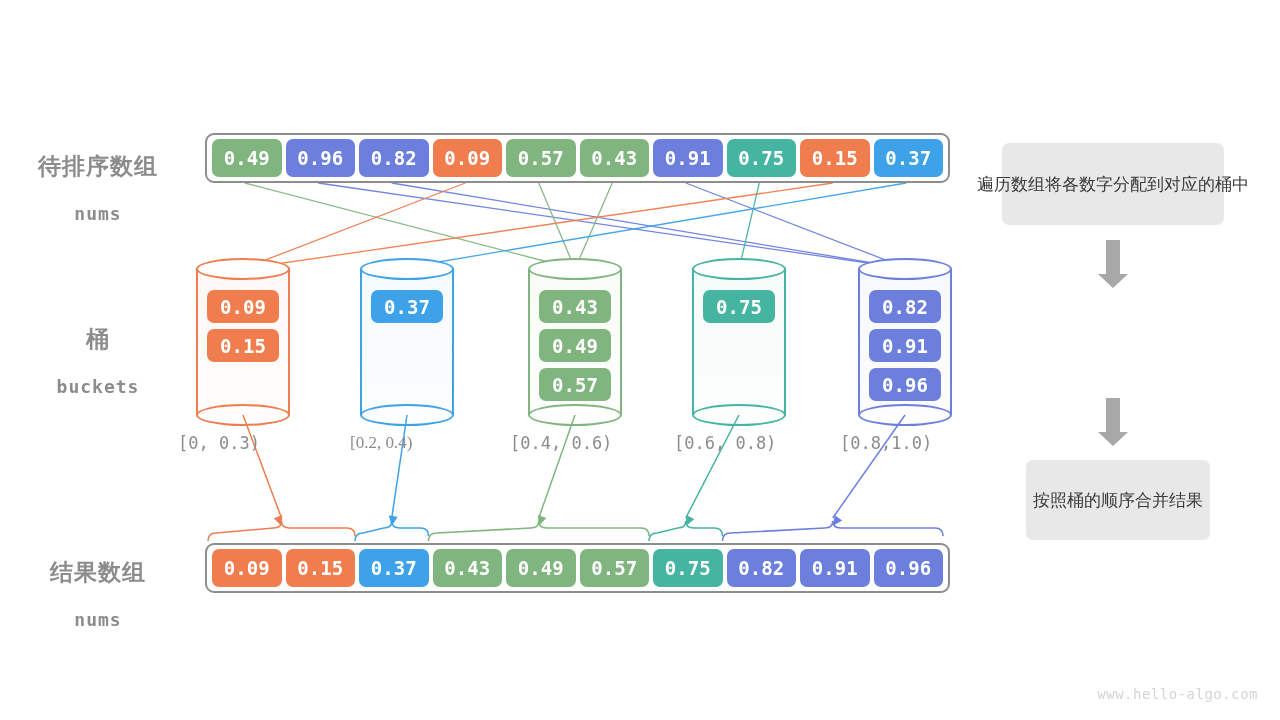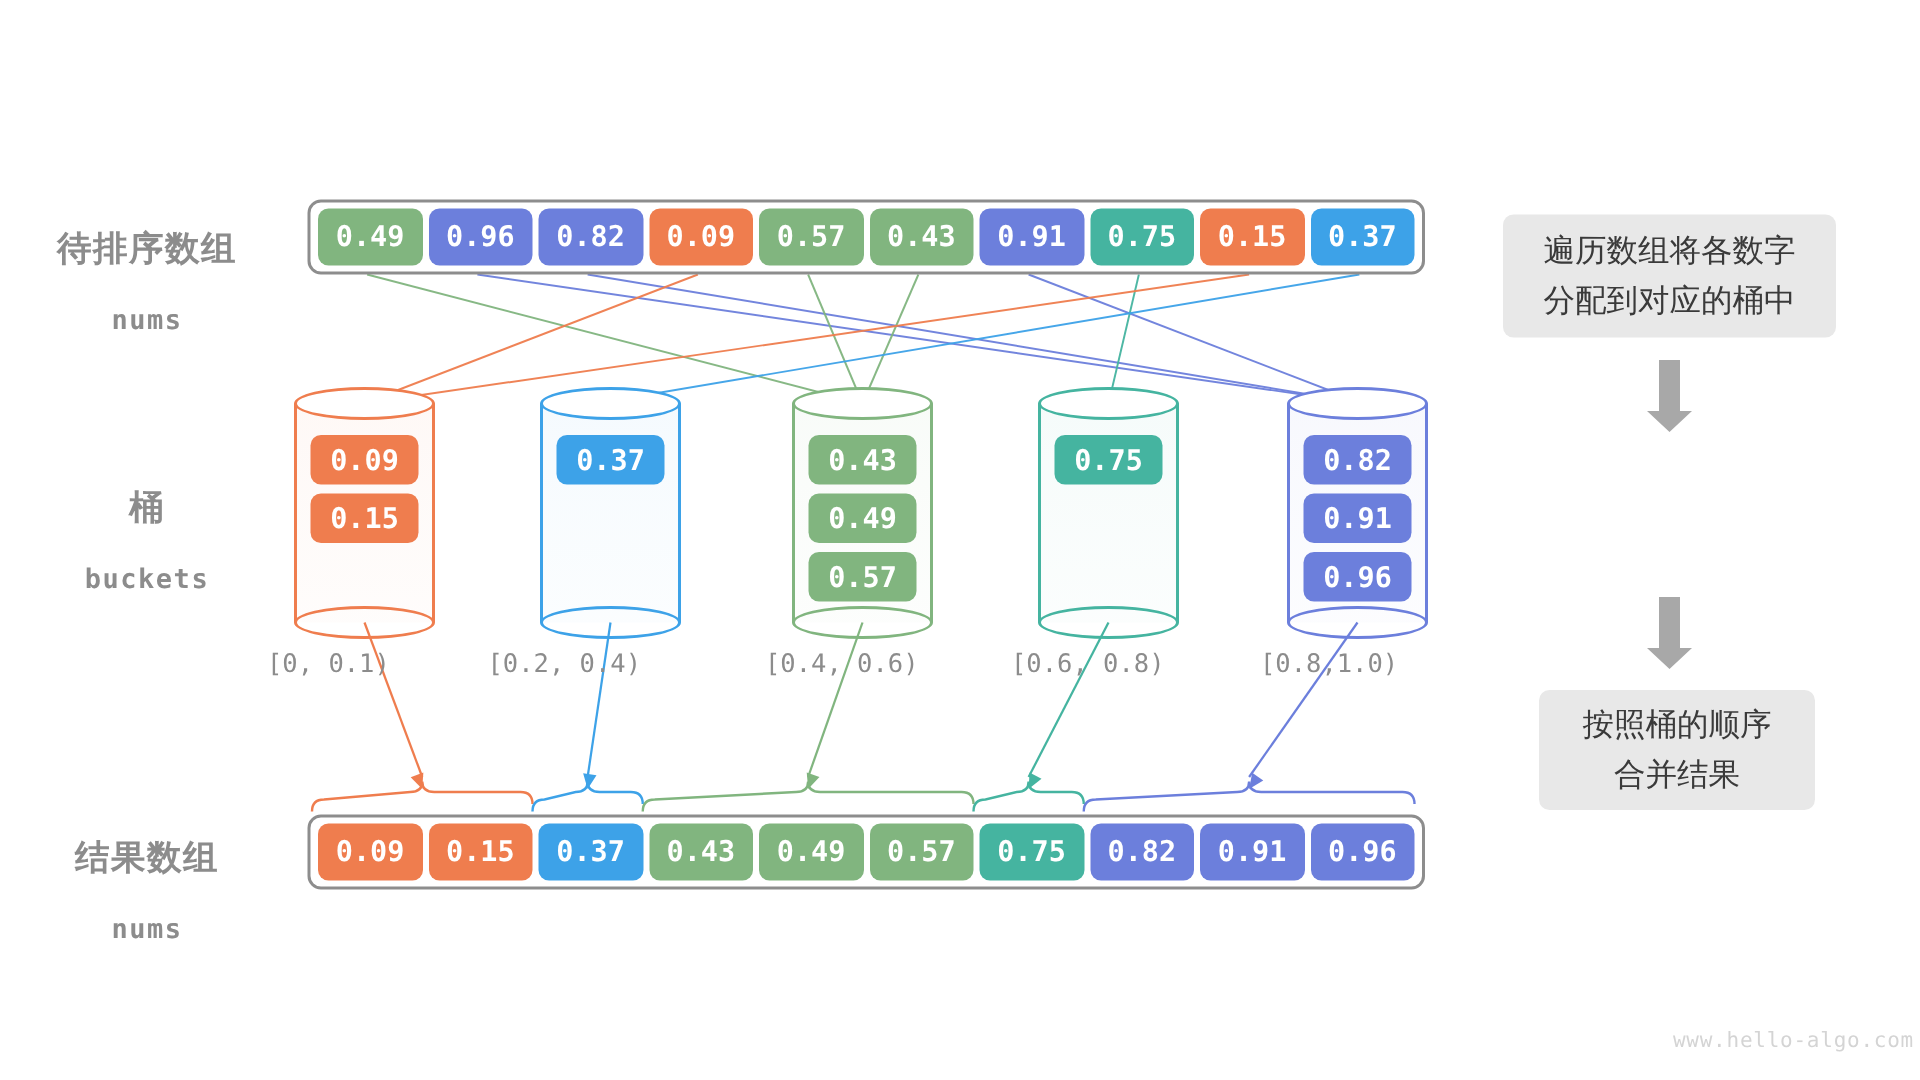--- a/index.html
+++ b/index.html
@@ -47,29 +47,29 @@
   
   .range-label{
     position:absolute;color:#8c8c8c;font-size:17px;
     font-family:"DejaVu Sans Mono","Liberation Mono",monospace;
     white-space:nowrap;text-align:left;
   }
 
   
   .flow-box{
     position:absolute;background:#e8e8e8;border-radius:7px;
-    display:flex;flex-direction:column;align-items:center;justify-content:center;
-    color:#3a3a3a;font-size:21px;line-height:1.55;text-align:center;
+    display:flex;flex-direction:row;align-items:center;justify-content:center;
+    color:#3a3a3a;font-size:17px;line-height:1.55;text-align:center;
     box-sizing:border-box;
   }
   .flow-box span{display:block;white-space:nowrap;}
 
   
   .watermark{
-    position:absolute;right:4px;bottom:18px;color:#d4d4d4;font-size:14px;
+    position:absolute;right:22px;bottom:18px;color:#d4d4d4;font-size:14px;
     font-family:"DejaVu Sans Mono","Liberation Mono",monospace;letter-spacing:.5px;
   }
   svg.overlay{position:absolute;left:0;top:0;width:1280px;height:720px;pointer-events:none;}
 </style>
 </head>
 <body>
 
 <div id="stage">
 
   <div class="row-label" id="lbl-input" style="left:18px;top:132px;width:160px;">
@@ -166,22 +166,22 @@
         <div class="cyl-body" style="top: 11px; width: 94px; height: 146px; border-left-color: rgb(108, 127, 220); border-right-color: rgb(108, 127, 220); background: linear-gradient(rgba(108, 127, 220, 0.05), rgba(108, 127, 220, 0.02));"></div>
         <div class="cyl-bottom" style="top: 146px; width: 94px; height: 22px; border-color: rgb(108, 127, 220); background: transparent;"></div>
         <div class="cyl-top" style="top: 0px; width: 94px; height: 22px; border-color: rgb(108, 127, 220); background: rgb(255, 255, 255);"></div>
         <div class="bucket-item" style="left: 11px; top: 32px; width: 72px; height: 33px; background: rgb(108, 127, 220);">0.82</div>
         <div class="bucket-item" style="left: 11px; top: 71px; width: 72px; height: 33px; background: rgb(108, 127, 220);">0.91</div>
         <div class="bucket-item" style="left: 11px; top: 110px; width: 72px; height: 33px; background: rgb(108, 127, 220);">0.96</div>
       </div>
     </div>
 
   <div id="ranges-layer">
-      <div class="range-label" style="left: 178px; top: 433px; width: 130px;">[0, 0.1)</div>
-      <div class="range-label" style="left: 325px; top: 433px; width: 130px;">[0.2, 0.4)</div>
+      <div class="range-label" style="left: 178px; top: 433px; width: 130px;">[0, 0.3)</div>
+      <div class="range-label" style="left: 350px; top: 433px; width: 130px; font-family: Liberation Serif, serif;">[0.2, 0.4)</div>
       <div class="range-label" style="left: 510px; top: 433px; width: 130px;">[0.4, 0.6)</div>
       <div class="range-label" style="left: 674px; top: 433px; width: 130px;">[0.6, 0.8)</div>
       <div class="range-label" style="left: 840px; top: 433px; width: 130px;">[0.8,1.0)</div>
     </div>
 
   <div class="array-frame" id="result-frame" style="left:205px;top:543px;width:745px;height:50px;">
       <div class="cell" style="left: 5px; top: 4px; width: 69.5px; height: 38px; background: rgb(239, 125, 78);">0.09</div>
       <div class="cell" style="left: 78.5px; top: 4px; width: 69.5px; height: 38px; background: rgb(239, 125, 78);">0.15</div>
       <div class="cell" style="left: 152px; top: 4px; width: 69.5px; height: 38px; background: rgb(61, 162, 232);">0.37</div>
       <div class="cell" style="left: 225.5px; top: 4px; width: 69.5px; height: 38px; background: rgb(129, 181, 127);">0.43</div>

